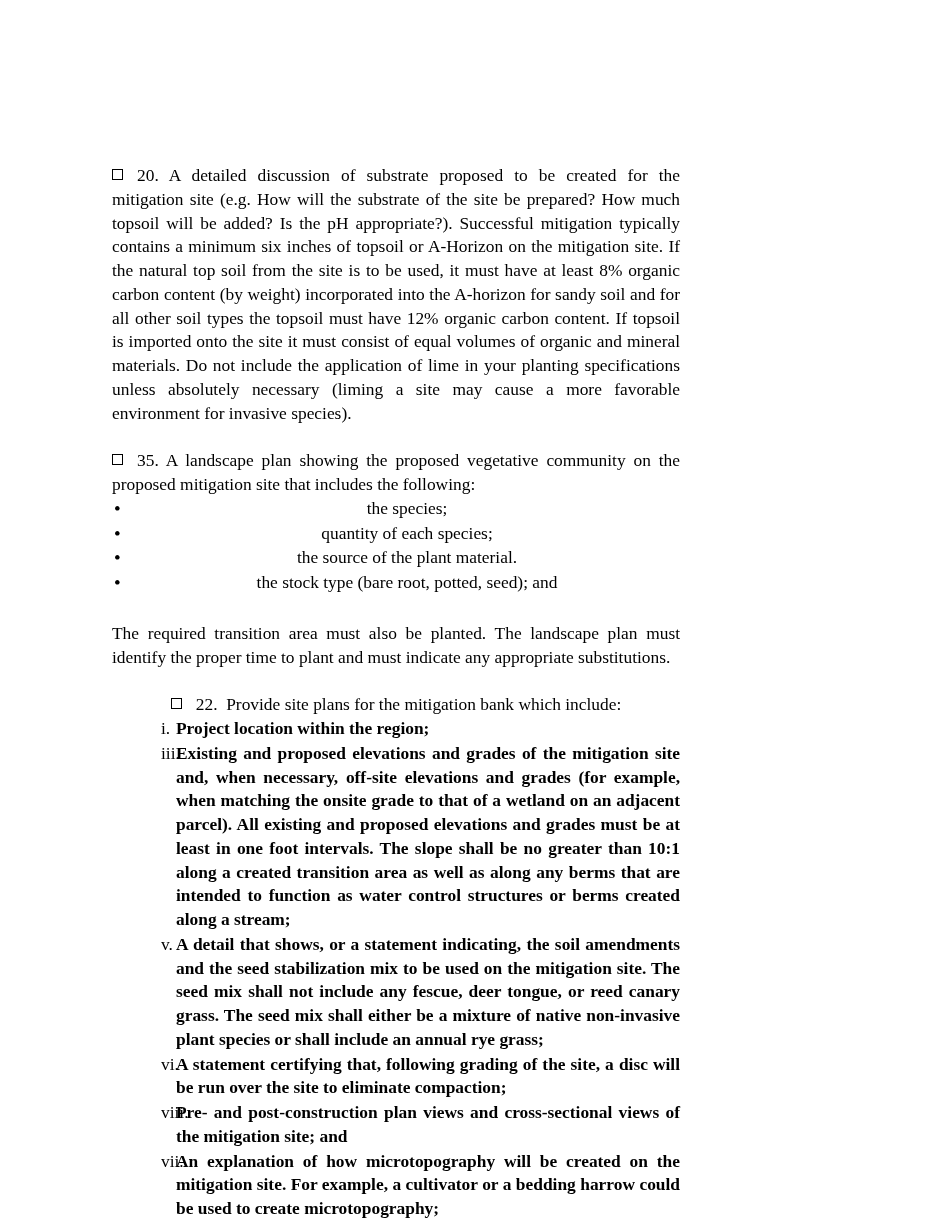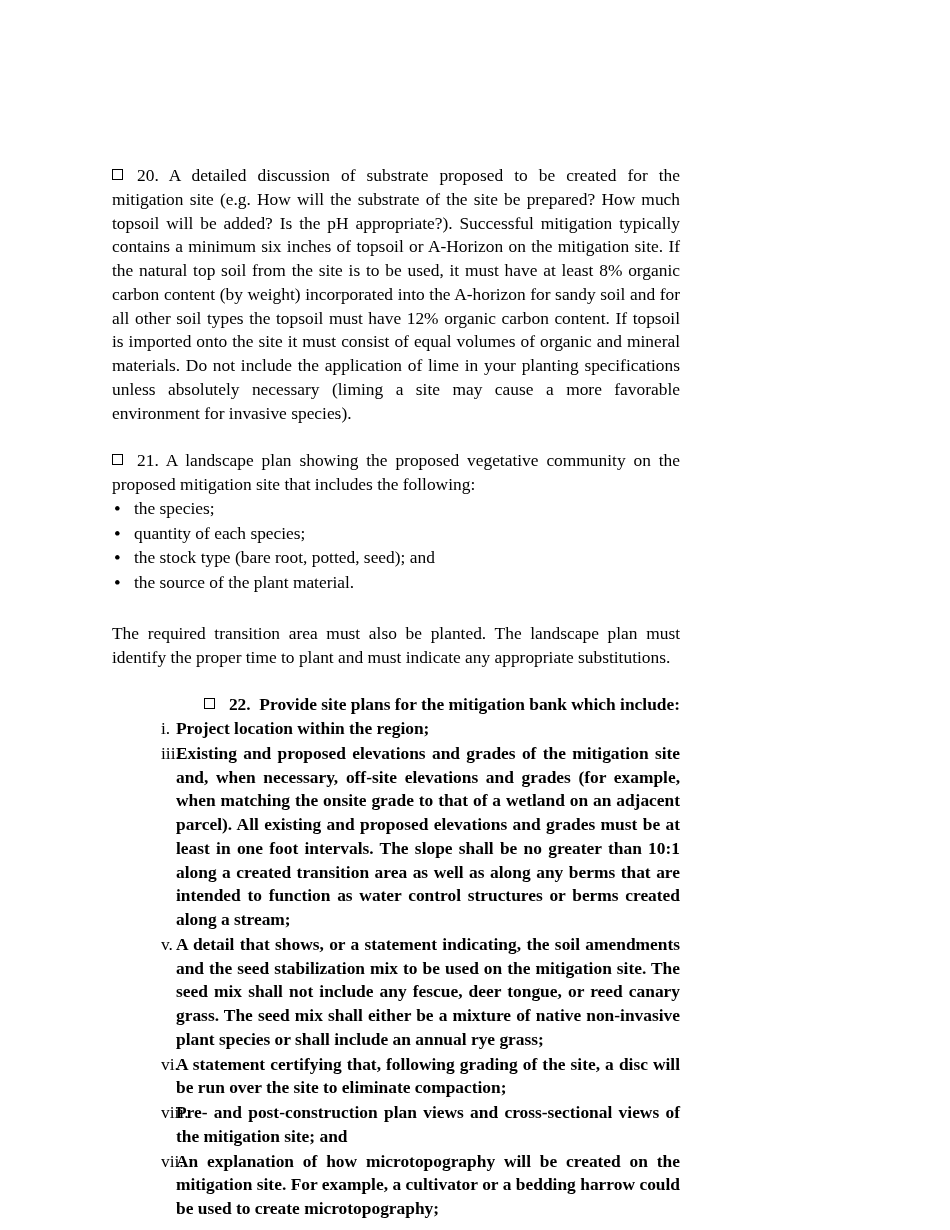--- a/index.html
+++ b/index.html
@@ -48,21 +48,21 @@
 
   ul.bullets {
     list-style: none;
     margin: 0;
     padding: 0;
   }
   ul.bullets li {
     position: relative;
     padding-left: 22px;
     margin: 0 0 1px 0;
-    text-align: left;
+    text-align: center;
   }
   ul.bullets li::before {
     content: "\2022";
     position: absolute;
     left: 2px;
     top: -1px;
     font-size: 19px;
   }
 
   .roman-list {
@@ -81,39 +81,39 @@
     padding-left: 49px;
     box-sizing: border-box;
     text-align: left;
   }
   .roman-body {
     flex: 1;
     text-align: justify;
     font-weight: bold;
   }
   .roman-item.tight .roman-body { text-align: left; }
-  .lastline-left { text-align: right; font-weight: bold; }
+  .lastline-left { text-align: center; }
 </style>
 </head>
 <body>
 
 <div class="page">
   <div class="doc">
 
     <p class="para para-num"><span class="chk"></span><span>20.</span> <span>A detailed discussion of substrate proposed to be created for the mitigation site (e.g. How will the substrate of the site be prepared? How much topsoil will be added? Is the pH appropriate?). Successful mitigation typically contains a minimum six inches of topsoil or A-Horizon on the mitigation site. If the natural top soil from the site is to be used, it must have at least 8% organic carbon content (by weight) incorporated into the A-horizon for sandy soil and for all other soil types the topsoil must have 12% organic carbon content. If topsoil is imported onto the site it must consist of equal volumes of organic and mineral materials. Do not include the application of lime in your planting specifications unless absolutely necessary (liming a site may cause a more favorable environment for invasive species).</span></p>
 
     <div class="gap-md"></div>
 
-    <p class="para para-num"><span class="chk"></span><span>21.</span> <span>A landscape plan showing the proposed vegetative community on the proposed mitigation site that includes the following:</span></p>
+    <p class="para para-num"><span class="chk"></span><span>35.</span> <span>A landscape plan showing the proposed vegetative community on the proposed mitigation site that includes the following:</span></p>
 
     <ul class="bullets">
       <li>the species;</li>
       <li>quantity of each species;</li>
+      <li>the source of the plant material.</li>
       <li>the stock type (bare root, potted, seed); and</li>
-      <li>the source of the plant material.</li>
     </ul>
 
     <div class="gap-lg"></div>
 
     <p class="para">The required transition area must also be planted. The landscape plan must identify the proper time to plant and must indicate any appropriate substitutions.</p>
 
     <div class="gap-md"></div>
 
     <p class="para lastline-left"><span class="chk"></span><span>22.</span>&nbsp; <span>Provide site plans for the mitigation bank which include:</span></p>
 

